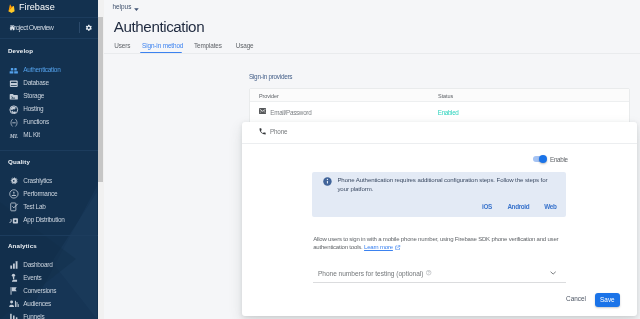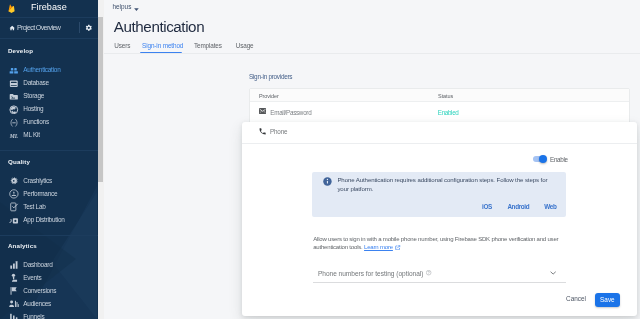--- a/index.html
+++ b/index.html
@@ -6,25 +6,25 @@
   html,body{width:640px;height:319px;overflow:hidden;}
   body{font-family:"Liberation Sans",sans-serif;background:#fff;}
   .page{position:relative;width:640px;height:319px;background:#f5f6f8;overflow:hidden;}
 
   
   .sidebar{position:absolute;left:0;top:0;width:98px;height:319px;background:#13314f;color:#fff;overflow:hidden;}
   .sb-deco{position:absolute;left:0;top:0;pointer-events:none;}
   .brand{position:absolute;left:0;top:0;height:16px;width:103px;display:flex;align-items:center;background:#13314f;z-index:3;}
   .brand .flame{margin-left:7.9px;display:block;margin-top:.5px;}
   .nav-ico svg{display:block;}
-  .brand-text{font-size:9.1px;font-weight:400;margin-left:16px;color:#fff;letter-spacing:.05px;line-height:1;}
+  .brand-text{font-size:9.1px;font-weight:400;margin-left:4px;color:#fff;letter-spacing:.05px;line-height:1;}
   .sb-rule{position:absolute;left:0;width:98px;height:1px;background:#1c3c5d;}
   .po-row{position:absolute;left:0;top:17px;height:21px;width:98px;}
   .po-home{position:absolute;left:9px;top:24.6px;line-height:0;display:block;}
-  .po-label{position:absolute;left:17px;top:24.9px;font-size:7.1px;color:#ccd5df;white-space:nowrap;line-height:1;letter-spacing:-.65px;}
+  .po-label{position:absolute;left:10px;top:24.9px;font-size:7.1px;color:#ccd5df;white-space:nowrap;line-height:1;letter-spacing:-.65px;}
   .po-divider{position:absolute;left:79px;top:22px;height:11px;width:1px;background:#2b4a6b;}
   .po-gear{position:absolute;left:84.6px;top:23.9px;line-height:0;display:block;}
 
   .sect-title{position:absolute;left:8px;z-index:2;font-size:6.2px;font-weight:700;color:#eef2f6;letter-spacing:.15px;line-height:1;}
   .nav-item{position:absolute;left:0;width:98px;height:13px;display:flex;align-items:center;}
   .nav-ico{width:10px;height:10px;margin-left:9px;display:flex;align-items:center;justify-content:center;flex:0 0 auto;}
   .nav-label{font-size:6.45px;color:#ccd5df;margin-left:4.3px;white-space:nowrap;line-height:1;letter-spacing:-.26px;}
   .nav-item.active .nav-label{color:#53a0ea;}
 
   

